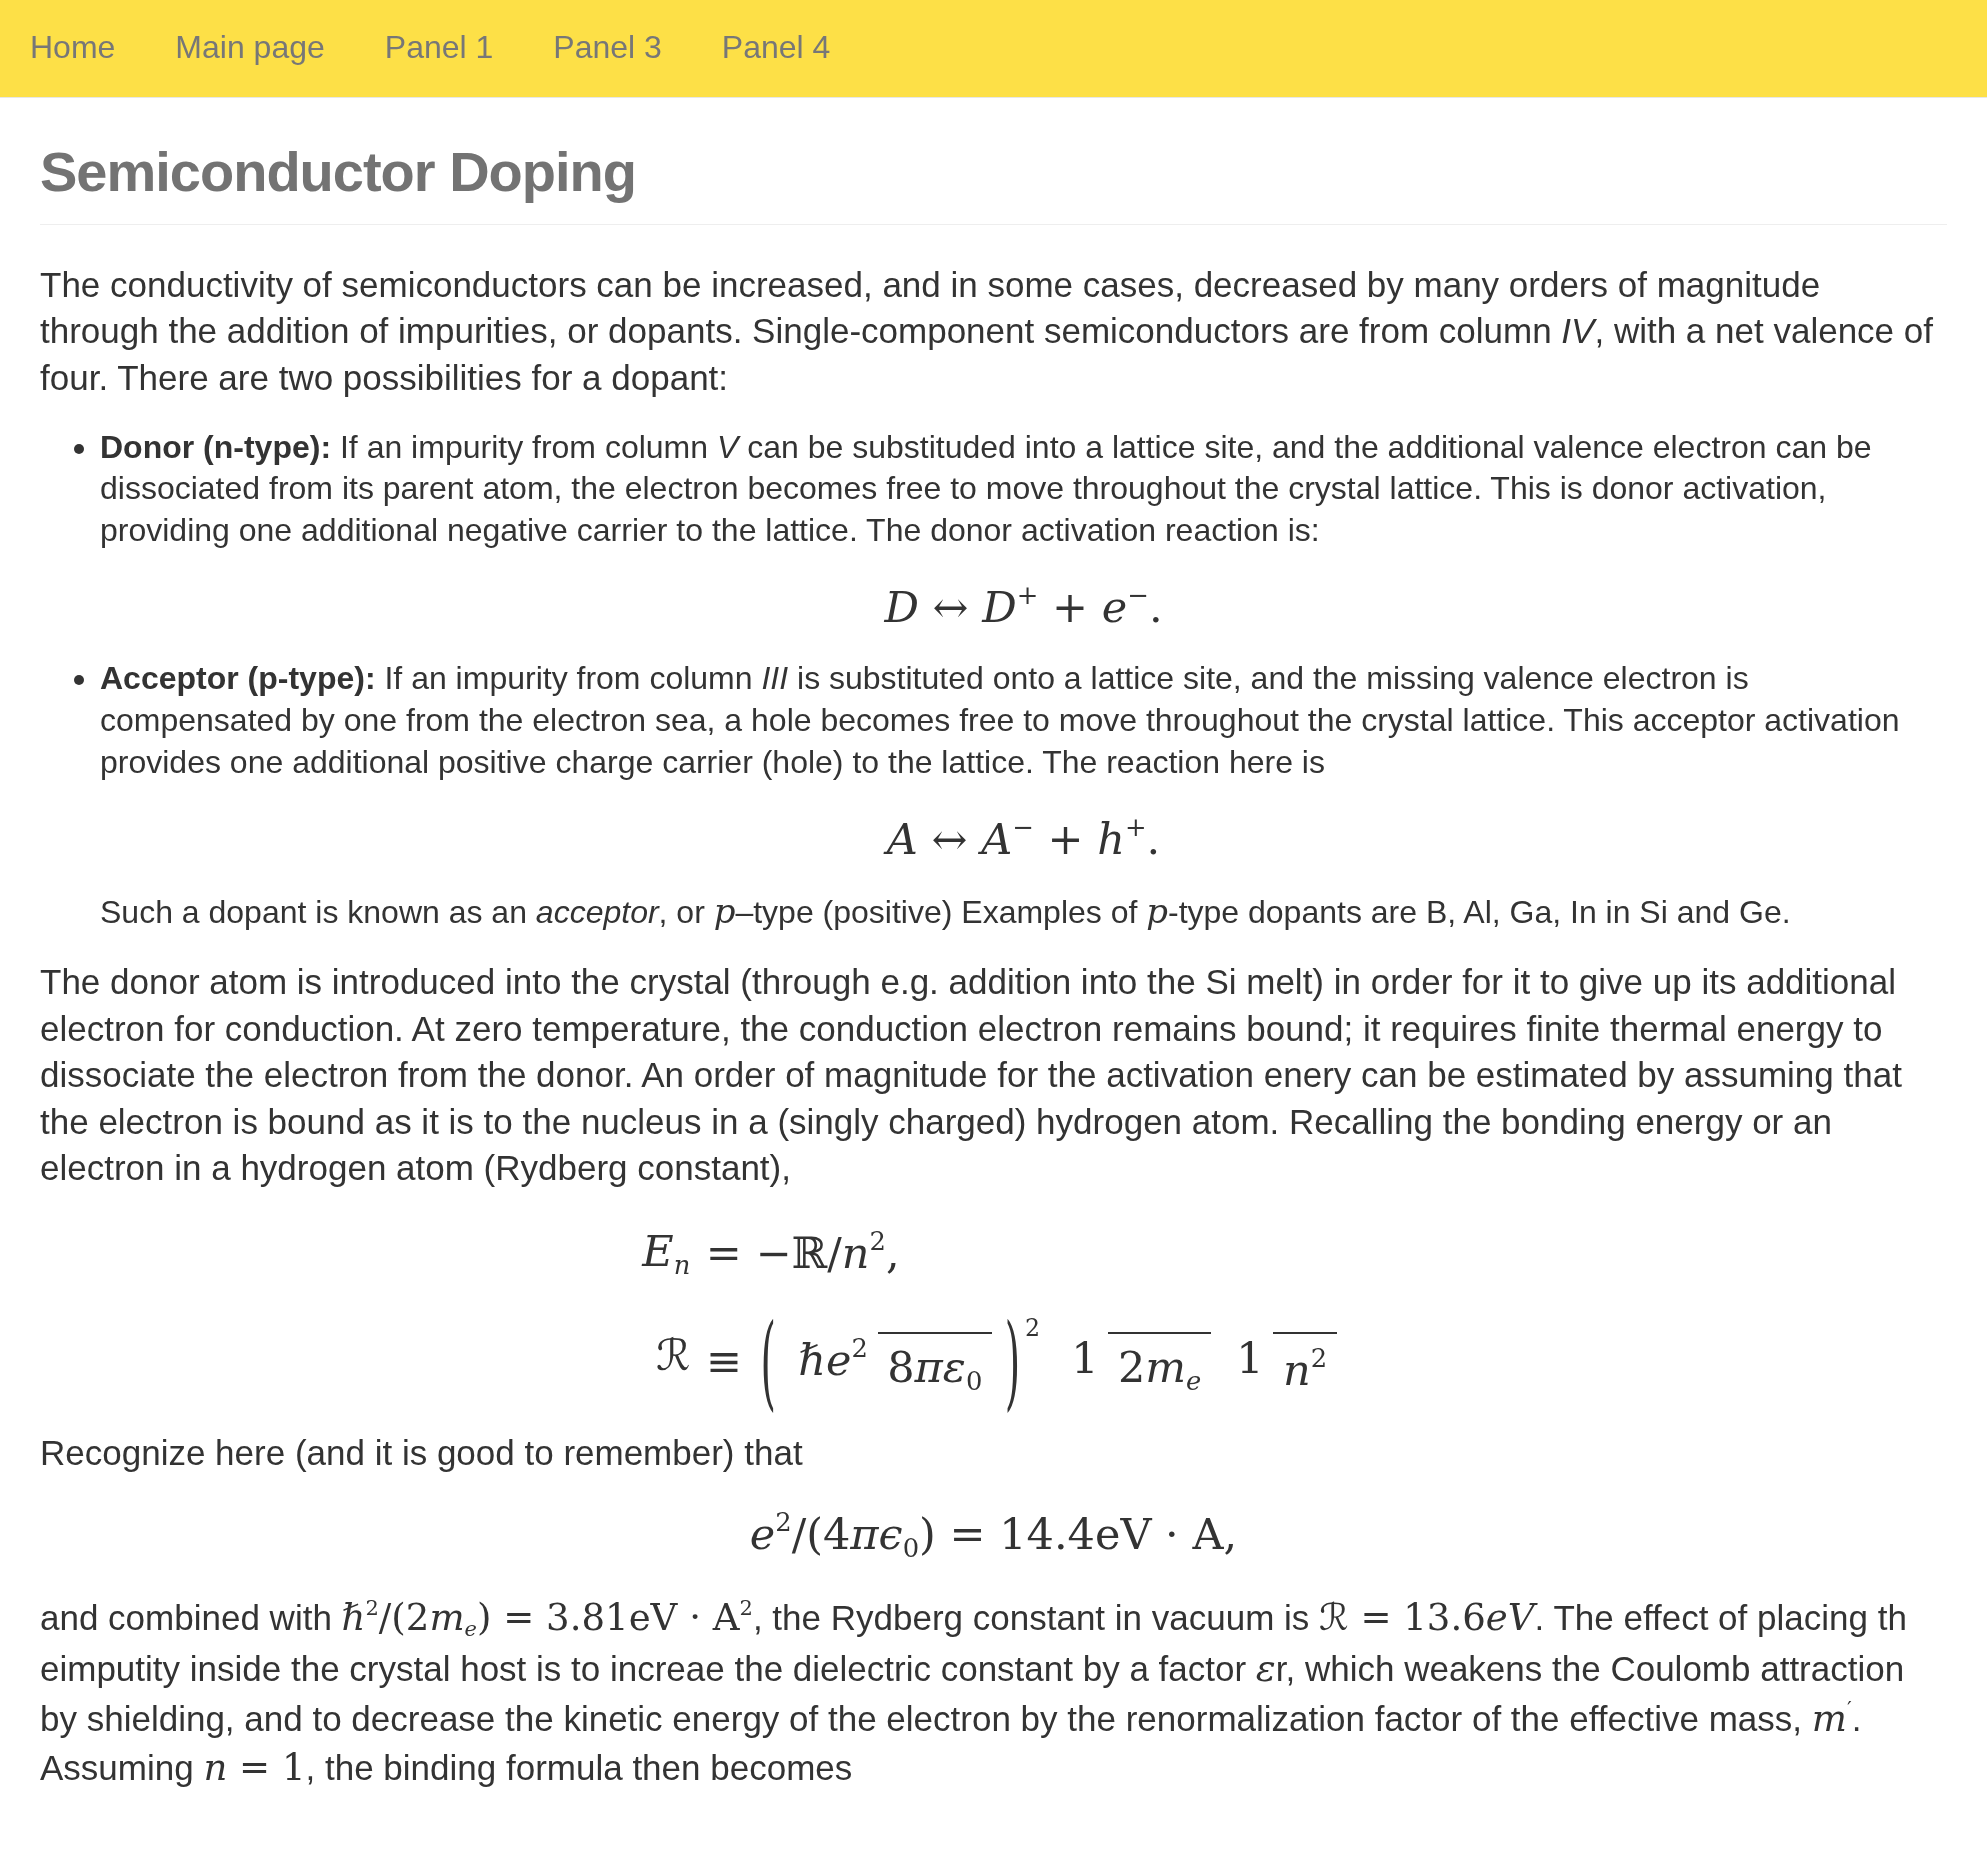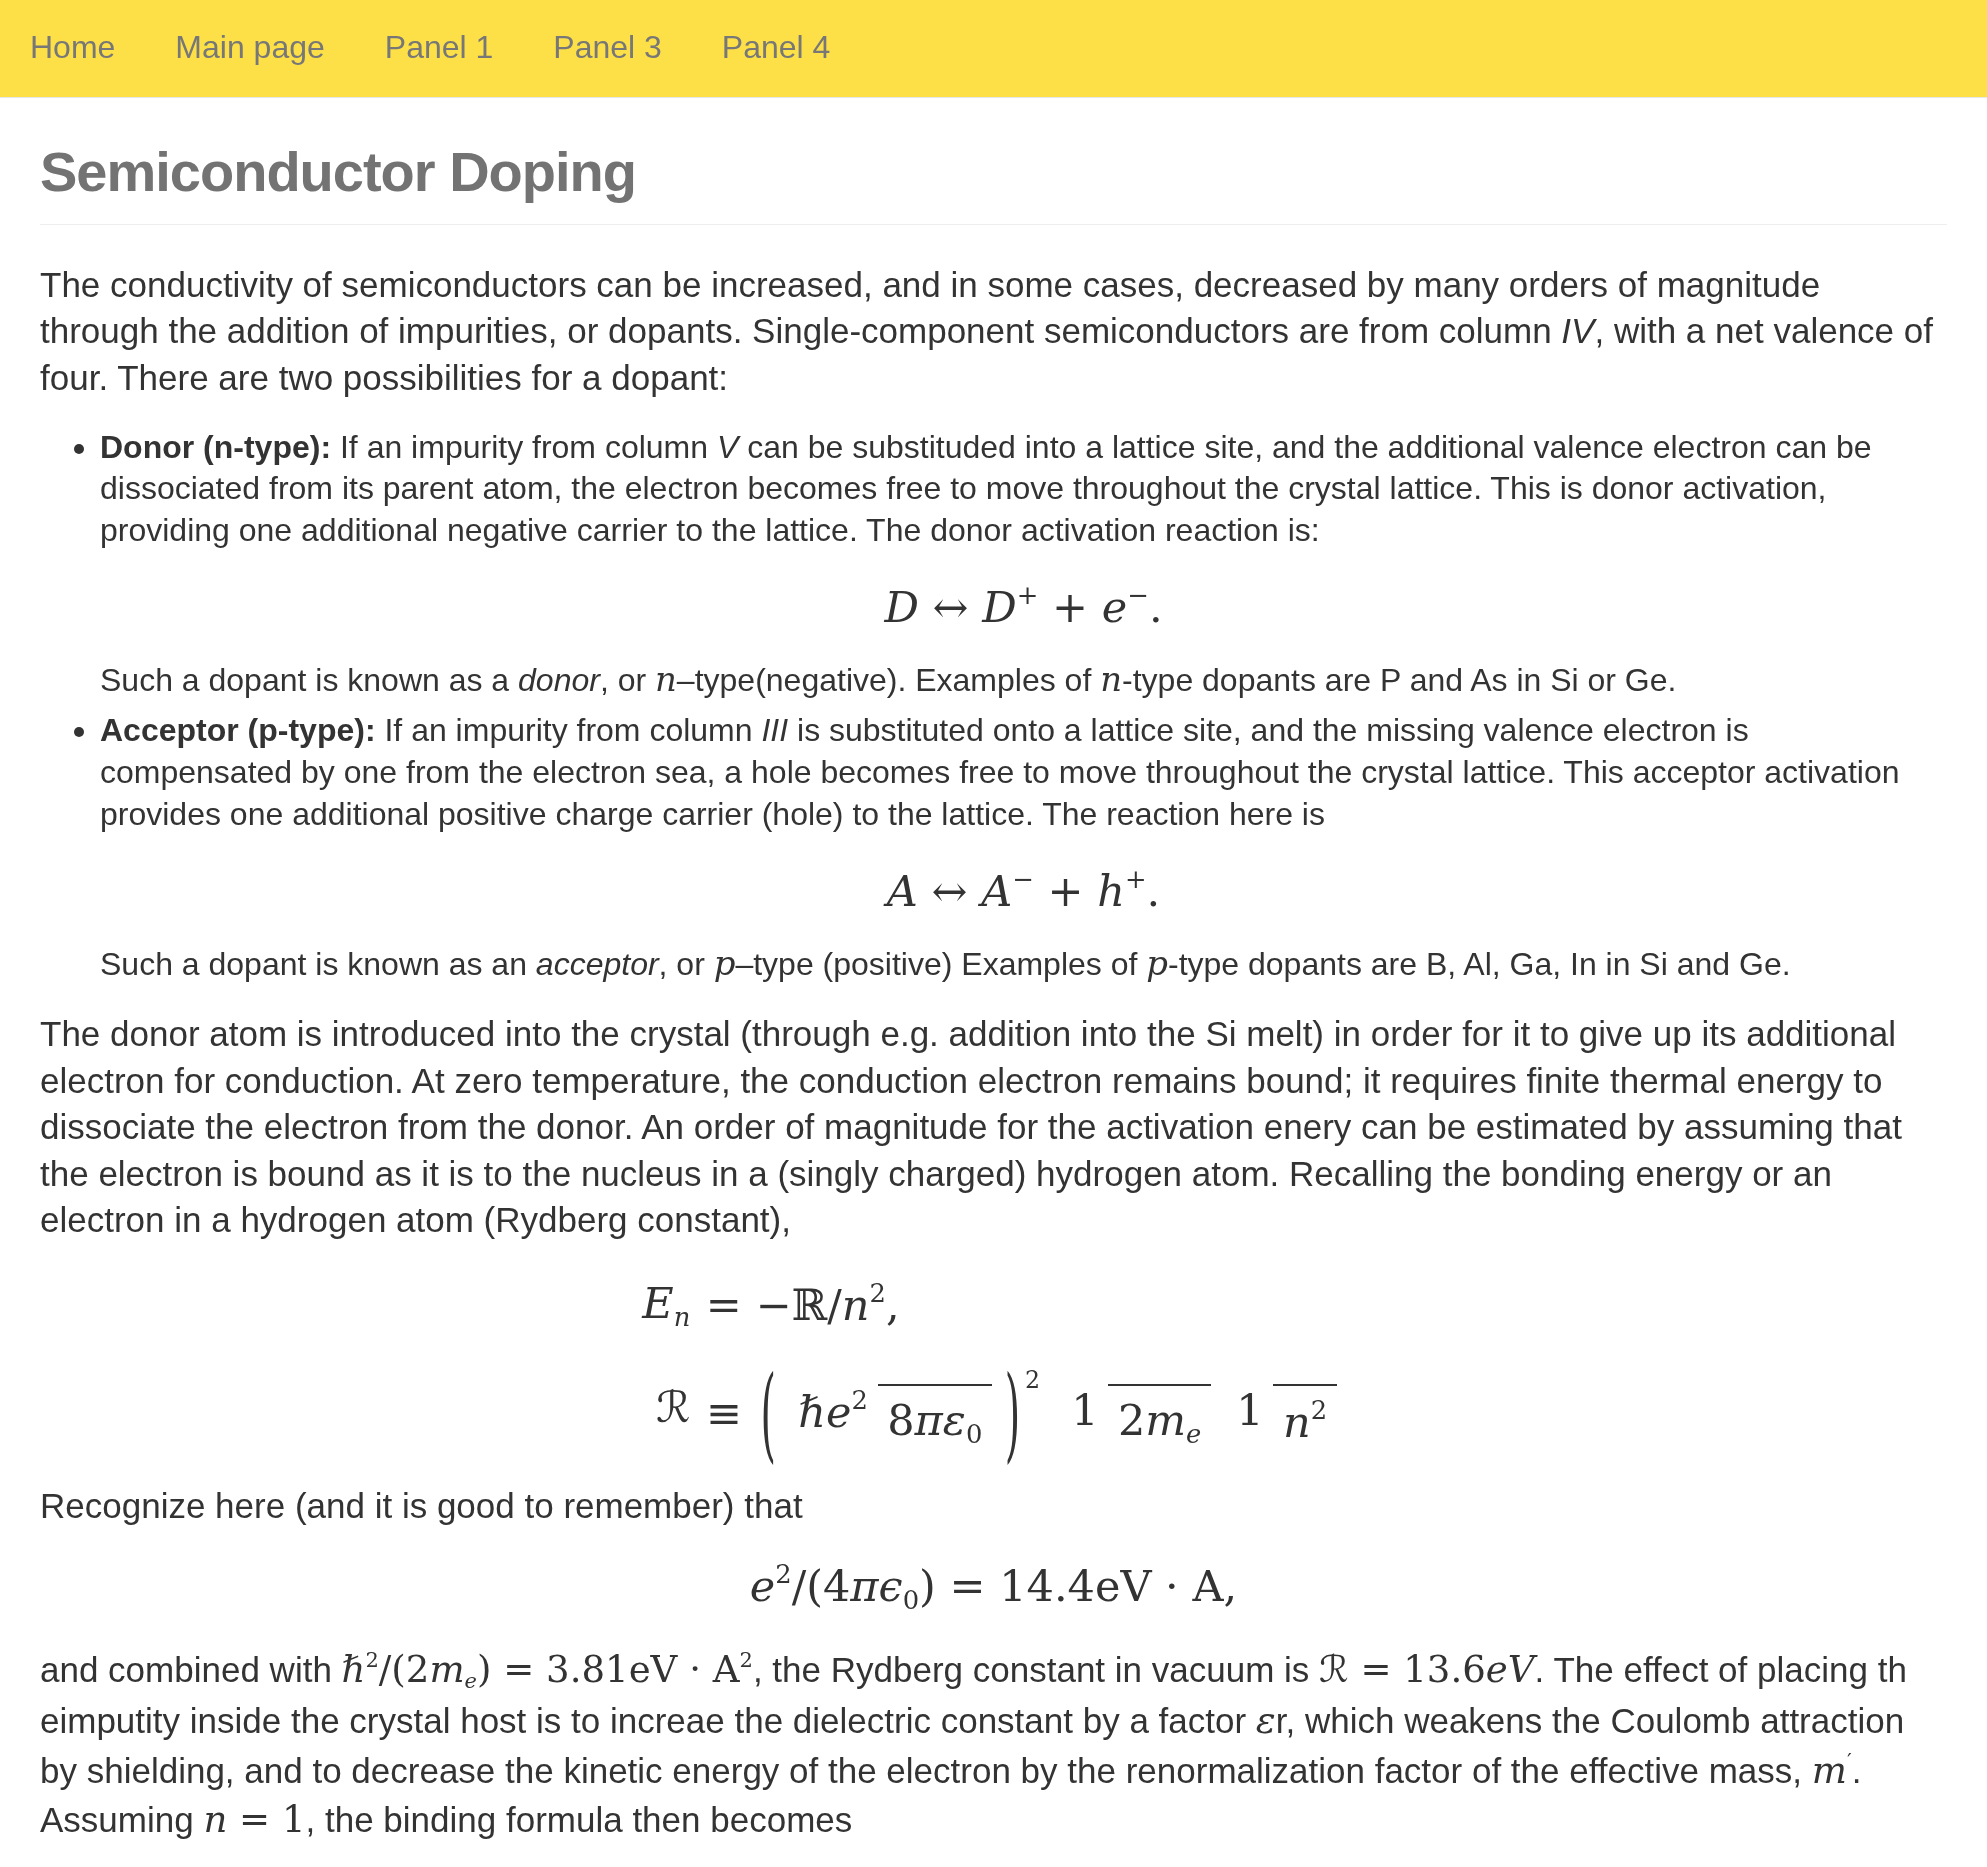--- a/index.html
+++ b/index.html
@@ -124,21 +124,20 @@
   <header class="page-header">
     <h1>Semiconductor Doping</h1>
   </header>
 
   <p><span>The conductivity of semiconductors can be increased, and in some cases, decreased by many orders of magnitude through the addition of impurities, or dopants. Single-component semiconductors are from column </span><span class="seg-i">IV</span><span>, with a net valence of four. There are two possibilities for a dopant:</span></p>
 
   <ul class="dopant-list">
     <li>
       <span class="lead-text"><span class="seg-b">Donor (n-type):</span><span> If an impurity from column </span><span class="seg-i">V</span><span> can be substituded into a lattice site, and the additional valence electron can be dissociated from its parent atom, the electron becomes free to move throughout the crystal lattice. This is donor activation, providing one additional negative carrier to the lattice. The donor activation reaction is:</span></span>
       <div class="eq"><span class="math seg-it">D </span><span class="math">↔ </span><span class="math seg-it">D</span><span class="math seg-sup">+</span><span class="math"> + </span><span class="math seg-it">e</span><span class="math seg-sup">−</span><span class="math">.</span></div>
-      <span class="after-text"><span>Such a dopant is known as a </span><span class="seg-i">donor</span><span>, or </span><span class="math seg-it">n</span><span>–type(negative). Examples of </span><span class="math seg-it">n</span><span>-type dopants are P and As in Si or Ge.</span></span>
     </li>
     <li>
       <span class="lead-text"><span class="seg-b">Acceptor (p-type):</span><span> If an impurity from column </span><span class="seg-i">III</span><span> is substituted onto a lattice site, and the missing valence electron is compensated by one from the electron sea, a hole becomes free to move throughout the crystal lattice. This acceptor activation provides one additional positive charge carrier (hole) to the lattice. The reaction here is</span></span>
       <div class="eq"><span class="math seg-it">A </span><span class="math">↔ </span><span class="math seg-it">A</span><span class="math seg-sup">−</span><span class="math"> + </span><span class="math seg-it">h</span><span class="math seg-sup">+</span><span class="math">.</span></div>
       <span class="after-text"><span>Such a dopant is known as an </span><span class="seg-i">acceptor</span><span>, or </span><span class="math seg-it">p</span><span>–type (positive) Examples of </span><span class="math seg-it">p</span><span>-type dopants are B, Al, Ga, In in Si and Ge.</span></span>
     </li>
   </ul>
 
   <p><span>The donor atom is introduced into the crystal (through e.g. addition into the Si melt) in order for it to give up its additional electron for conduction. At zero temperature, the conduction electron remains bound; it requires finite thermal energy to dissociate the electron from the donor. An order of magnitude for the activation enery can be estimated by assuming that the electron is bound as it is to the nucleus in a (singly charged) hydrogen atom. Recalling the bonding energy or an electron in a hydrogen atom (Rydberg constant),</span></p>
 

